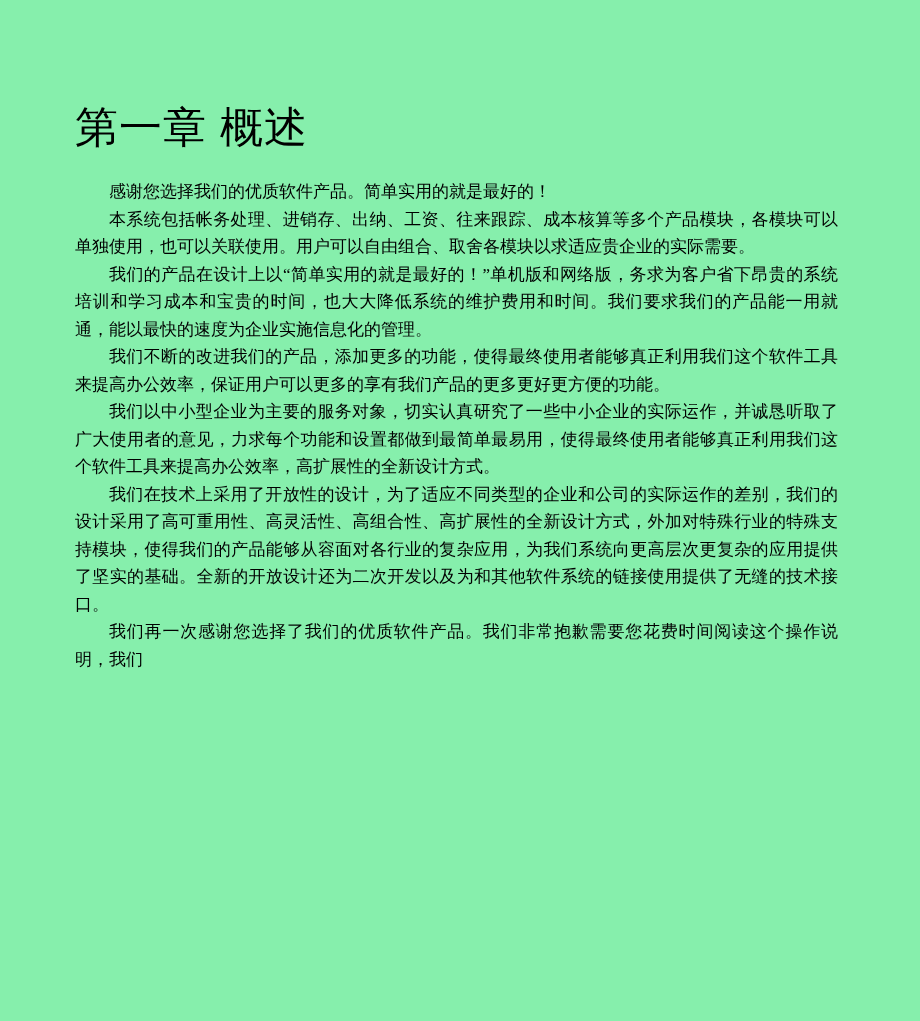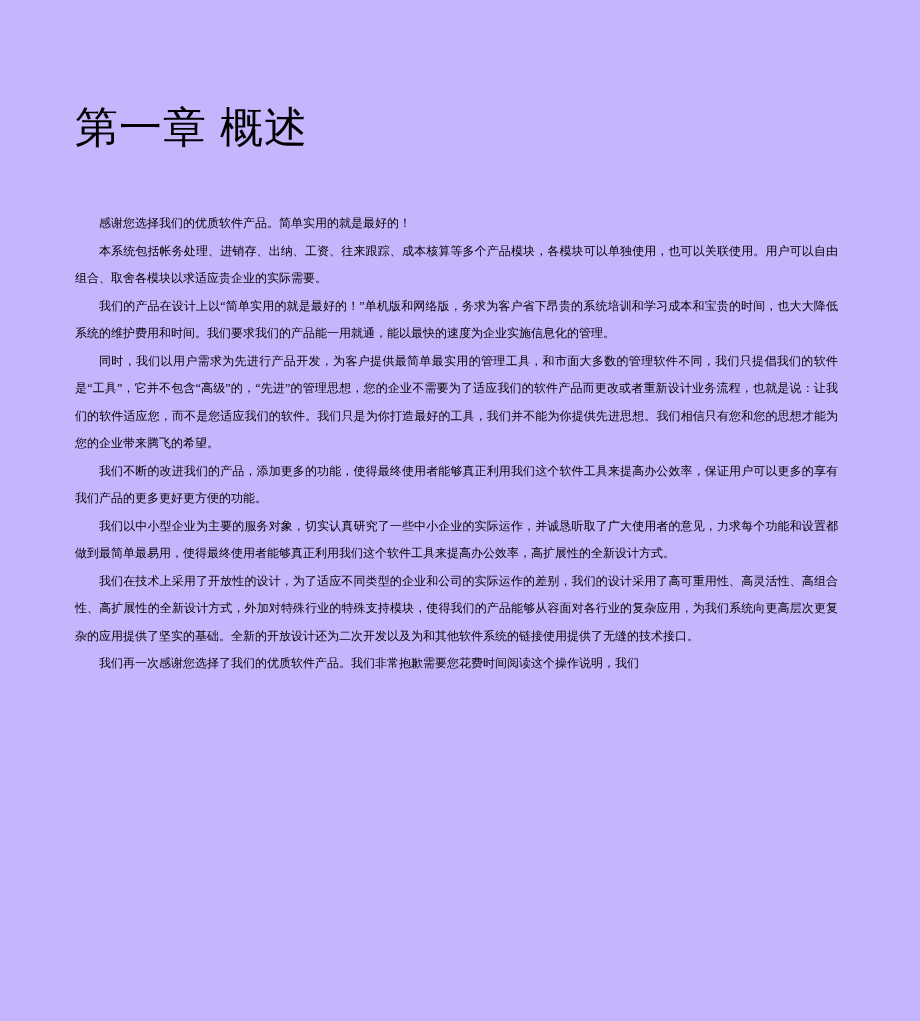--- a/index.html
+++ b/index.html
@@ -4,63 +4,62 @@
 <style>
   html, body {
     margin: 0;
     padding: 0;
     background: #ffffff;
   }
   .page {
     position: relative;
     width: 920px;
     height: 1021px;
-    background: #c4b5fd;
+    background: #86efac;
     overflow: hidden;
     color: #000000;
   }
   .chapter-title {
     position: absolute;
     left: 75px;
     top: 103px;
     margin: 0;
     font-family: "Liberation Sans", "DejaVu Sans", sans-serif;
     font-weight: normal;
     font-size: 43px;
     line-height: 1.15;
     color: #000000;
     letter-spacing: 1px;
     white-space: nowrap;
   }
   .doc-body {
     position: absolute;
     left: 75px;
-    top: 210px;
+    top: 178px;
     width: 763px;
     font-family: "Liberation Serif", "DejaVu Serif", serif;
-    font-size: 12px;
+    font-size: 17px;
     line-height: 27.5px;
     color: #000000;
     text-align: justify;
   }
   .doc-body p {
     margin: 0;
     padding: 0;
     text-indent: 2em;
   }
 </style>
 </head>
 <body>
 
 <div class="page">
   <h1 class="chapter-title">第一章 概述</h1>
 
   <div class="doc-body">
     <p>感谢您选择我们的优质软件产品。简单实用的就是最好的！</p>
     <p>本系统包括帐务处理、进销存、出纳、工资、往来跟踪、成本核算等多个产品模块，各模块可以单独使用，也可以关联使用。用户可以自由组合、取舍各模块以求适应贵企业的实际需要。</p>
     <p>我们的产品在设计上以“简单实用的就是最好的！”单机版和网络版，务求为客户省下昂贵的系统培训和学习成本和宝贵的时间，也大大降低系统的维护费用和时间。我们要求我们的产品能一用就通，能以最快的速度为企业实施信息化的管理。</p>
-    <p>同时，我们以用户需求为先进行产品开发，为客户提供最简单最实用的管理工具，和市面大多数的管理软件不同，我们只提倡我们的软件是“工具”，它并不包含“高级”的，“先进”的管理思想，您的企业不需要为了适应我们的软件产品而更改或者重新设计业务流程，也就是说：让我们的软件适应您，而不是您适应我们的软件。我们只是为你打造最好的工具，我们并不能为你提供先进思想。我们相信只有您和您的思想才能为您的企业带来腾飞的希望。</p>
     <p>我们不断的改进我们的产品，添加更多的功能，使得最终使用者能够真正利用我们这个软件工具来提高办公效率，保证用户可以更多的享有我们产品的更多更好更方便的功能。</p>
     <p>我们以中小型企业为主要的服务对象，切实认真研究了一些中小企业的实际运作，并诚恳听取了广大使用者的意见，力求每个功能和设置都做到最简单最易用，使得最终使用者能够真正利用我们这个软件工具来提高办公效率，高扩展性的全新设计方式。</p>
     <p>我们在技术上采用了开放性的设计，为了适应不同类型的企业和公司的实际运作的差别，我们的设计采用了高可重用性、高灵活性、高组合性、高扩展性的全新设计方式，外加对特殊行业的特殊支持模块，使得我们的产品能够从容面对各行业的复杂应用，为我们系统向更高层次更复杂的应用提供了坚实的基础。全新的开放设计还为二次开发以及为和其他软件系统的链接使用提供了无缝的技术接口。</p>
     <p>我们再一次感谢您选择了我们的优质软件产品。我们非常抱歉需要您花费时间阅读这个操作说明，我们</p>
   </div>
 </div>
 
 </body></html>

